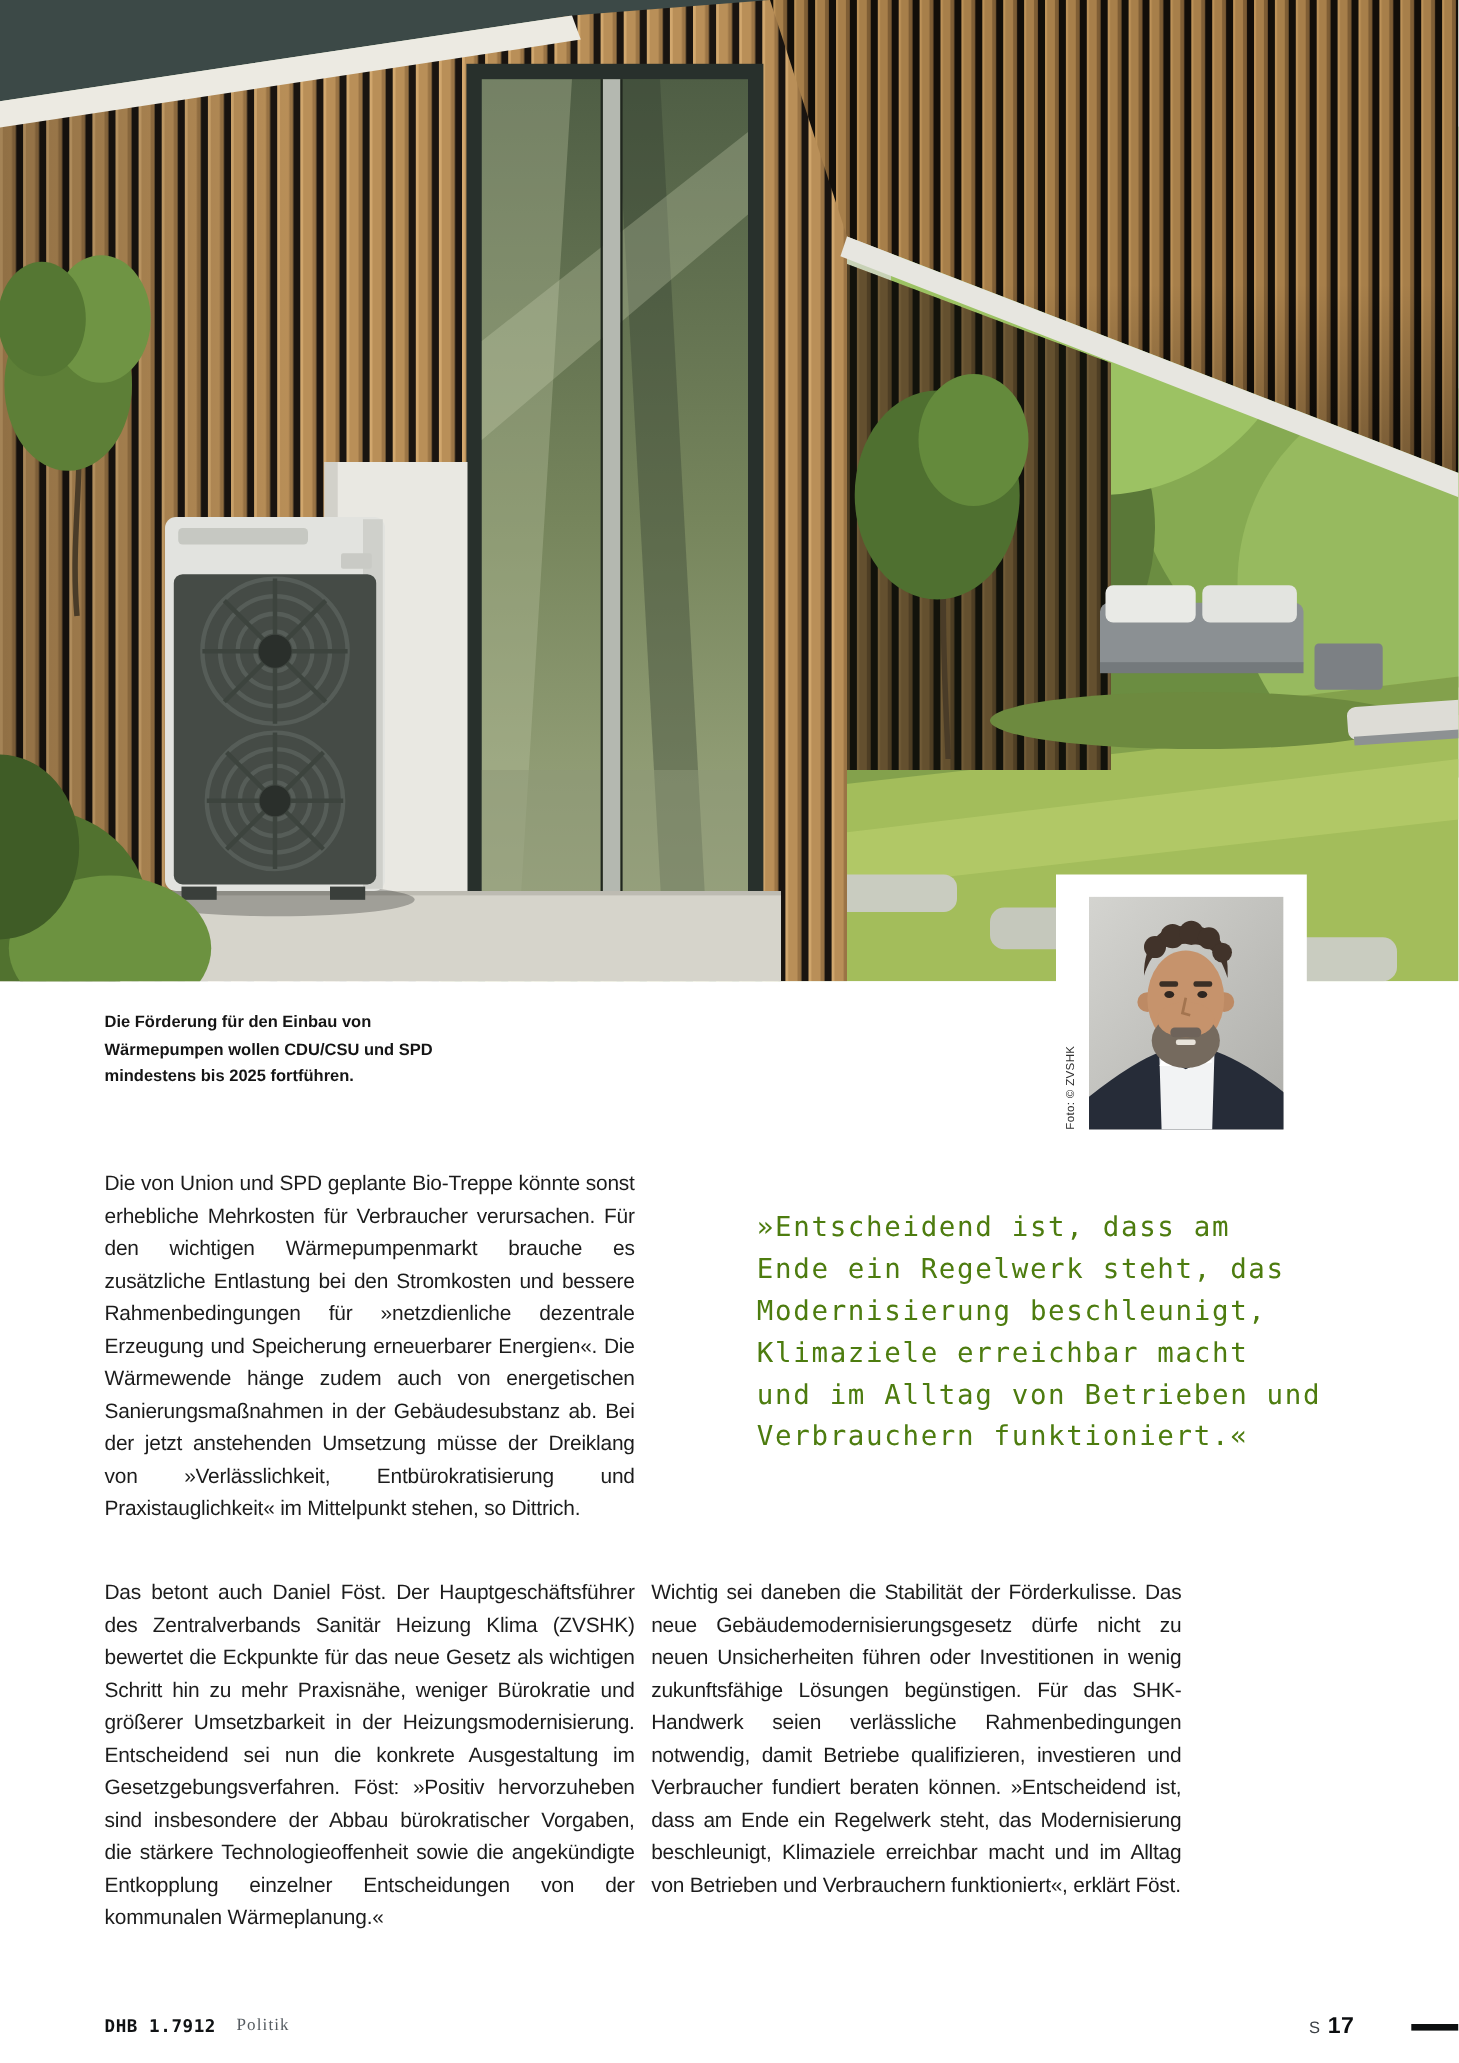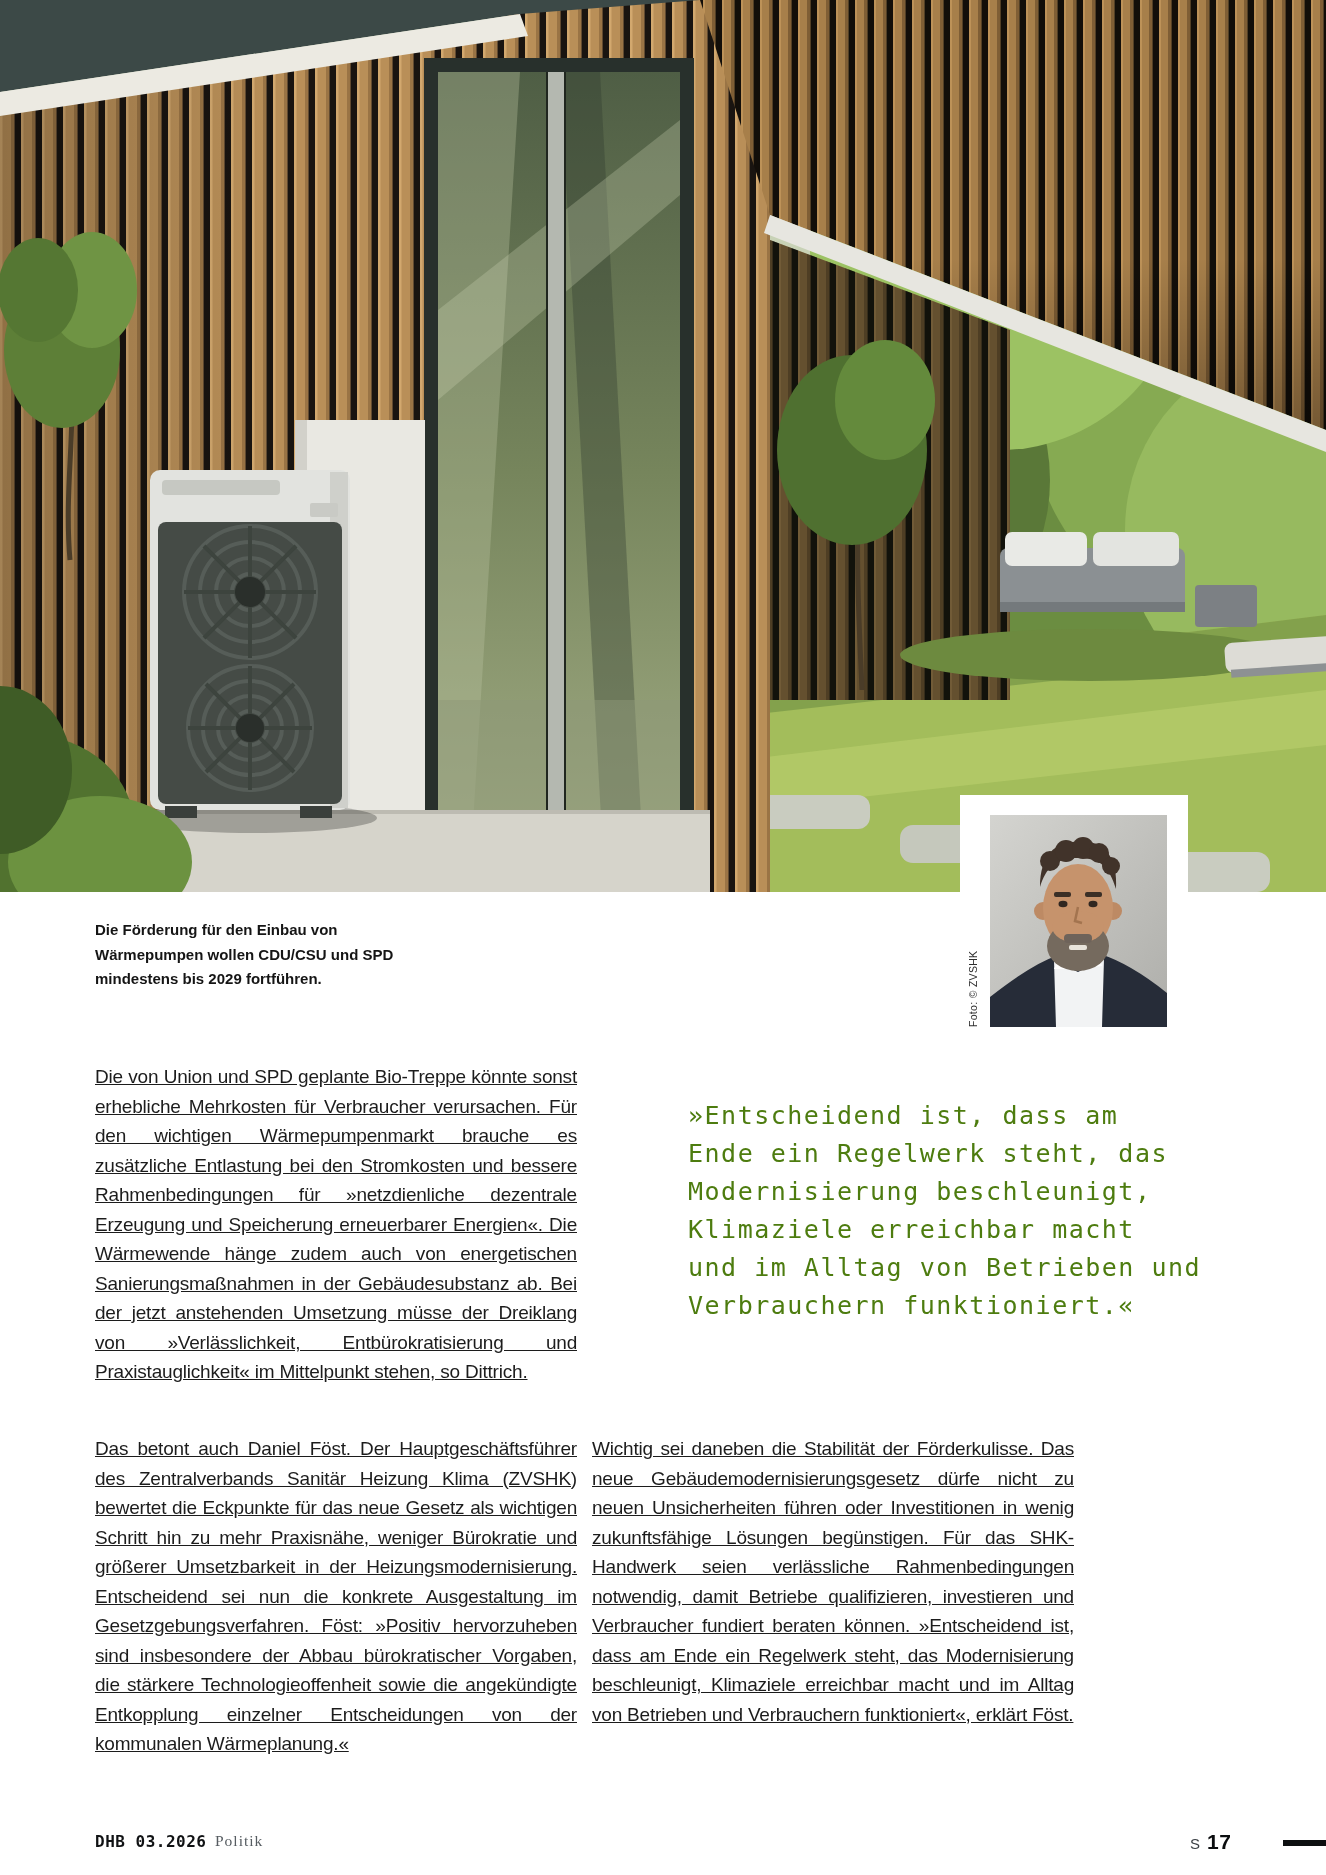--- a/index.html
+++ b/index.html
@@ -15,21 +15,20 @@
     position:absolute;left:967px;top:1027px;transform:rotate(-90deg);transform-origin:0 0;
     font-size:10.5px;color:#2e2e2e;letter-spacing:.3px;white-space:nowrap;
   }
   .caption{
     position:absolute;left:95px;top:918px;width:345px;
     font-size:15px;line-height:24.5px;font-weight:bold;color:#151515;
   }
   .body-copy{
     font-size:19px;line-height:29.5px;text-align:justify;hyphens:auto;color:#1c1c1c;
     letter-spacing:-0.2px;
-    text-decoration:underline;
   }
   .intro{position:absolute;left:95px;top:1043px;width:482px;}
   .pull-quote{
     position:absolute;left:688px;top:1097px;width:566px;
     font-family:"DejaVu Sans Mono",monospace;font-size:25px;line-height:38px;
     letter-spacing:1.5px;white-space:pre-line;
   }
   .quote-attribution{
     position:absolute;left:688px;top:1313px;width:500px;
     font-size:15px;line-height:22px;font-style:italic;color:#222;
@@ -228,36 +227,36 @@
         <rect x="95" y="77" width="17" height="5" rx="2" fill="#3a2f26"></rect>
         <ellipse cx="73" cy="89" rx="4.5" ry="3.2" fill="#2f2620"></ellipse>
         <ellipse cx="103" cy="89" rx="4.5" ry="3.2" fill="#2f2620"></ellipse>
         <path d="M88,92 L85,106 L92,108" stroke="#a3744f" stroke-width="2.5" fill="none"></path>
       </svg>
     </div>
   </div>
 
   <div class="photo-credit">Foto: © ZVSHK</div>
 
-  <div class="caption">Die Förderung für den Einbau von Wärmepumpen wollen CDU/CSU und SPD mindestens bis 2029 fortführen.</div>
+  <div class="caption">Die Förderung für den Einbau von Wärmepumpen wollen CDU/CSU und SPD mindestens bis 2025 fortführen.</div>
 
   <p class="body-copy intro">Die von Union und SPD geplante Bio-Treppe könnte sonst erhebliche Mehrkosten für Verbraucher verursachen. Für den wichtigen Wärmepumpenmarkt brauche es zusätzliche Entlastung bei den Stromkosten und bessere Rahmenbedingungen für »netzdienliche dezentrale Erzeugung und Speicherung erneuerbarer Energien«. Die Wärmewende hänge zudem auch von energetischen Sanierungsmaßnahmen in der Gebäudesubstanz ab. Bei der jetzt anstehenden Umsetzung müsse der Dreiklang von »Verlässlichkeit, Entbürokratisierung und Praxistauglichkeit« im Mittelpunkt stehen, so Dittrich.</p>
 
   <div class="pull-quote" style="color: #4d7c0f;">»Entscheidend ist, dass am
 Ende ein Regelwerk steht, das
 Modernisierung beschleunigt,
 Klimaziele erreichbar macht
 und im Alltag von Betrieben und
 Verbrauchern funktioniert.«</div>
 
   <p class="body-copy col-left">Das betont auch Daniel Föst. Der Hauptgeschäftsführer des Zentralverbands Sanitär Heizung Klima (ZVSHK) bewertet die Eckpunkte für das neue Gesetz als wichtigen Schritt hin zu mehr Praxisnähe, weniger Bürokratie und größerer Umsetzbarkeit in der Heizungsmodernisierung. Entscheidend sei nun die konkrete Ausgestaltung im Gesetzgebungsverfahren. Föst: »Positiv hervorzuheben sind insbesondere der Abbau bürokratischer Vorgaben, die stärkere Technologieoffenheit sowie die angekündigte Entkopplung einzelner Entscheidungen von der kommunalen Wärmeplanung.«</p>
   <p class="body-copy col-right">Wichtig sei daneben die Stabilität der Förderkulisse. Das neue Gebäudemodernisierungsgesetz dürfe nicht zu neuen Unsicherheiten führen oder Investitionen in wenig zukunftsfähige Lösungen begünstigen. Für das SHK-Handwerk seien verlässliche Rahmenbedingungen notwendig, damit Betriebe qualifizieren, investieren und Verbraucher fundiert beraten können. »Entscheidend ist, dass am Ende ein Regelwerk steht, das Modernisierung beschleunigt, Klimaziele erreichbar macht und im Alltag von Betrieben und Verbrauchern funktioniert«, erklärt Föst.</p>
 
   <div class="footer">
-    <span class="footer-issue">DHB 03.2026</span>
+    <span class="footer-issue">DHB 1.7912</span>
     <span class="footer-section">Politik</span>
     <span class="footer-pageno">
       <span class="pg-label">S</span>
       <span class="pg-num">17</span>
     </span>
     <span class="footer-dash"></span>
   </div>
 
 </div>
 

